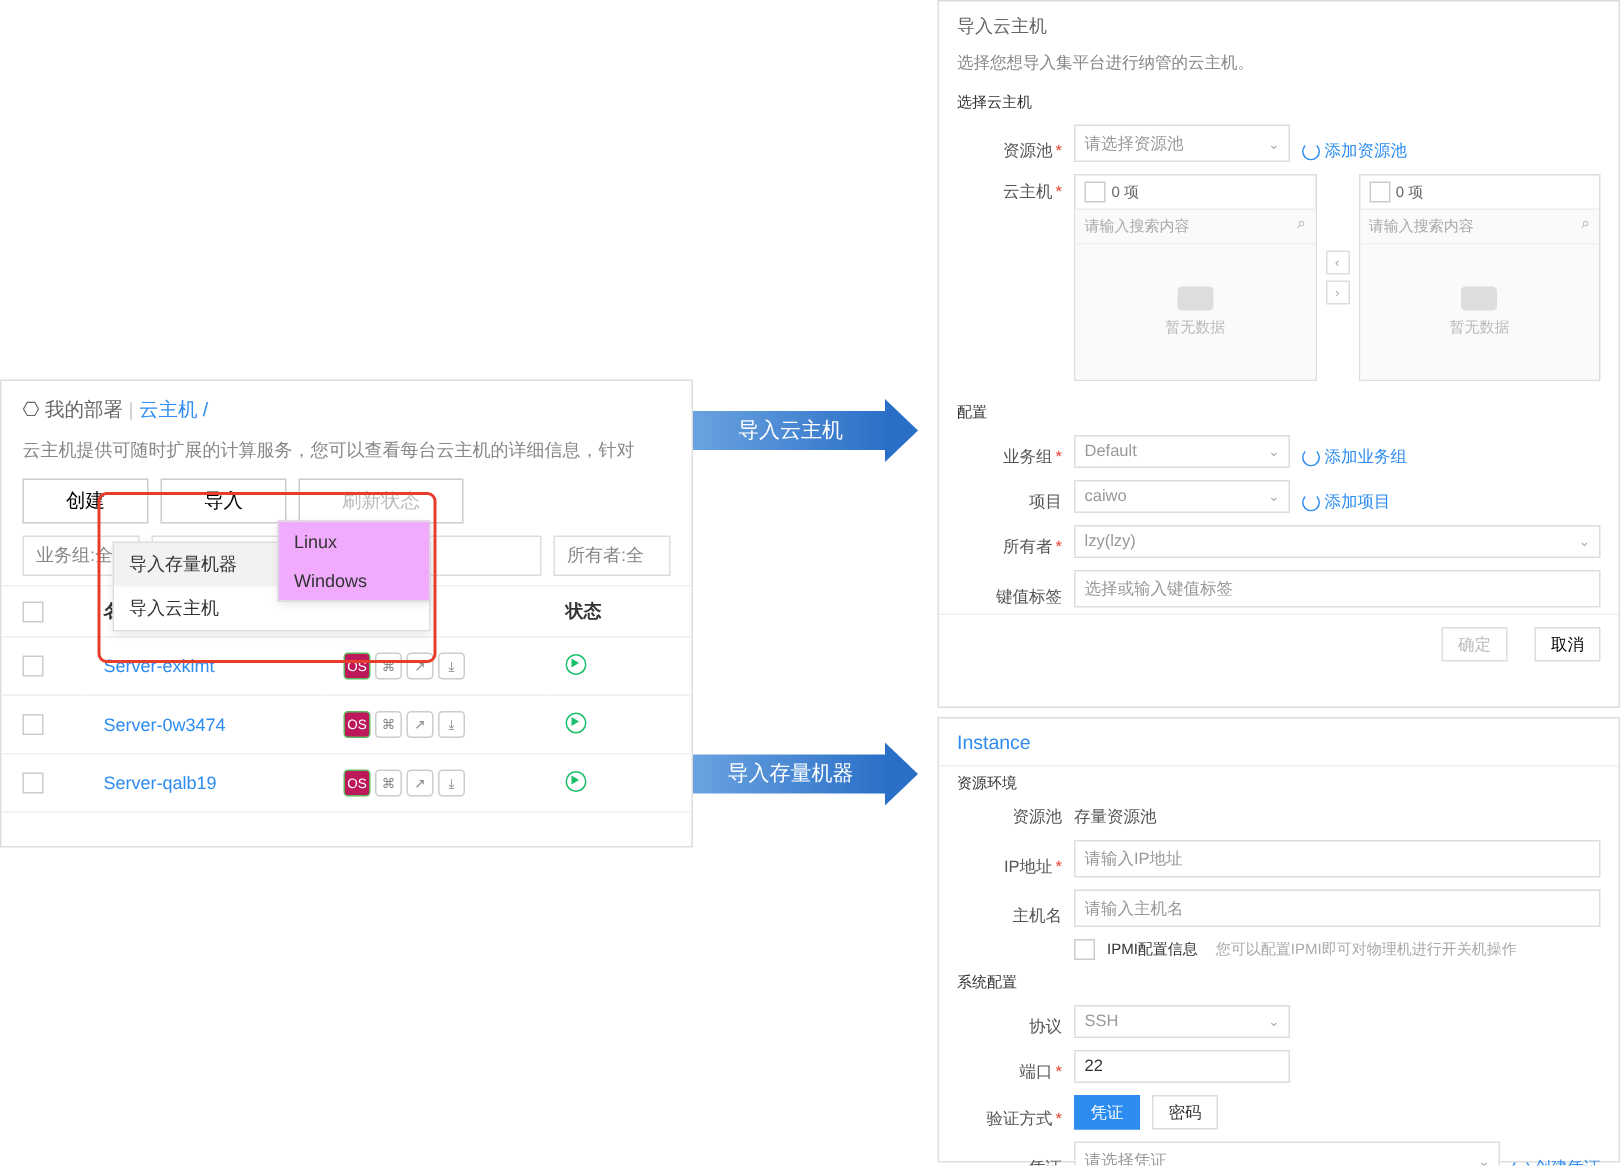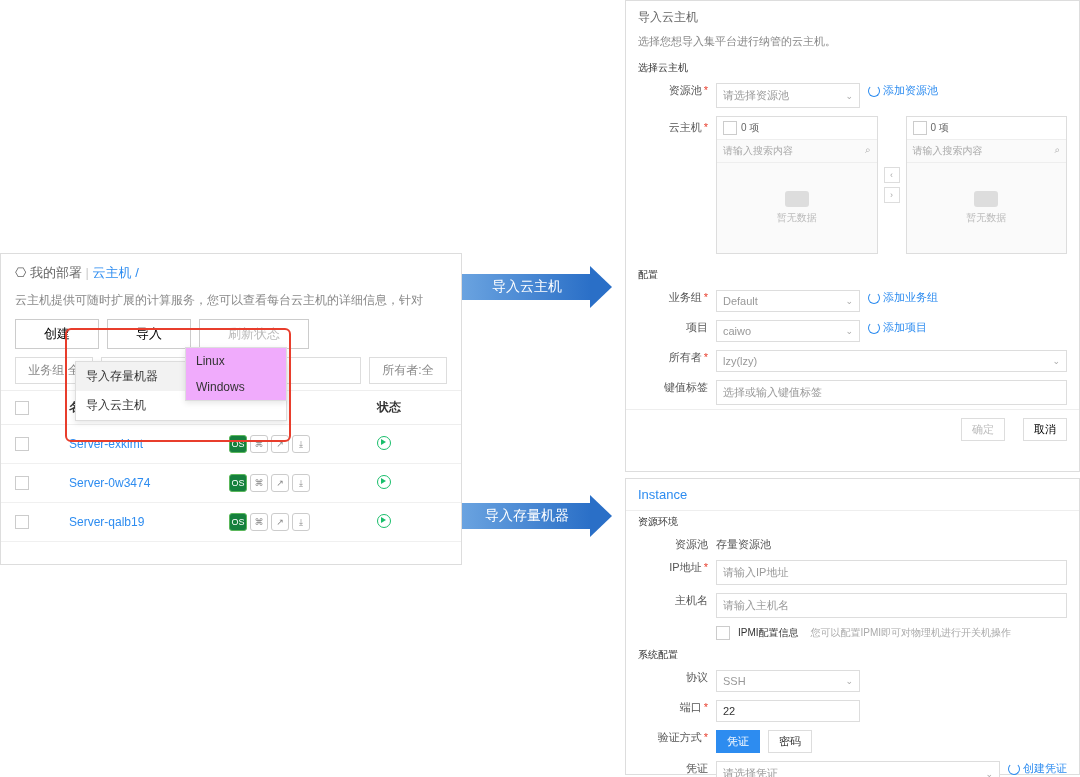--- a/index.html
+++ b/index.html
@@ -9,45 +9,45 @@
 .tr{top:0;left:625px;width:453px;height:470px}
 .br{top:478px;left:625px;width:453px;height:295px}
 .crumb{padding:10px 14px;font-size:13px;color:#666}
 .crumb span.link{color:#2d8cf0}
 .desc{padding:0 14px 10px;color:#888;font-size:12px}
 .btnrow{display:flex;gap:8px;padding:0 14px 8px}
 .btn{border:1px solid #ccc;padding:5px 28px;background:#fff;cursor:pointer;font-size:13px}
 .btn.dis{color:#bbb}
 .hi{position:absolute;border:2px solid #e83d2c;border-radius:6px;top:74px;left:64px;width:222px;height:110px;pointer-events:none}
 .filters{display:flex;gap:8px;padding:0 14px 6px}
-.sel{border:1px solid #ddd;padding:4px 8px;color:#888;display:flex;justify-content:center;align-items:center}
+.sel{border:1px solid #ddd;padding:4px 8px;color:#888;display:flex;justify-content:flex-start;align-items:center}
 .menu{position:absolute;top:107px;left:74px;width:210px;border:1px solid #ddd;background:#fff;box-shadow:0 2px 6px rgba(0,0,0,.1)}
 .menu .mi{padding:6px 10px;font-size:12px;display:flex;align-items:center}
 .menu .mi.on{background:#f2f2f2}
 .sub{position:absolute;top:93px;left:184px;width:100px;border:1px solid #ddd;background:#f0abfc;box-shadow:0 2px 6px rgba(0,0,0,.1)}
 .sub .mi{padding:6px 10px}
 table{width:100%;border-collapse:collapse}
 th{text-align:left;padding:8px 14px;font-weight:600;font-size:12px;border-top:1px solid #eee;border-bottom:1px solid #eee}
 td{padding:10px 14px;border-bottom:1px solid #f0f0f0;font-size:12px}
 td.nm{color:#2d8cf0}
 .ck{width:12px;height:12px;border:1px solid #ccc;display:inline-block;vertical-align:middle}
 .icos span{display:inline-block;width:16px;height:16px;border:1px solid #ccc;border-radius:3px;margin-right:3px;font-size:9px;line-height:16px;text-align:center;color:#888}
-.icos span.os{background:#15803d;border-color:#5cb85c;color:#fff}
+.icos span.os{background:#be185d;border-color:#5cb85c;color:#fff}
 .play{width:12px;height:12px;border:1px solid #19be6b;border-radius:50%;display:inline-block;position:relative}
 .play:after{content:"";position:absolute;left:3px;top:2px;border-left:5px solid #19be6b;border-top:3px solid transparent;border-bottom:3px solid transparent}
 .arrow{position:absolute;width:150px;height:42px}
 .arrow.a1{top:266px;left:462px}
 .arrow.a2{top:495px;left:462px}
 .arshaft{position:absolute;left:0;top:8px;height:26px;width:130px;background:linear-gradient(to right,#6aa3e0,#2a6fc7);color:#fff;display:flex;align-items:center;justify-content:center;font-size:14px}
 .arhead{position:absolute;left:128px;top:0;width:0;height:0;border-left:22px solid #2a6fc7;border-top:21px solid transparent;border-bottom:21px solid transparent}
 
 .rh{padding:8px 12px;color:#666;font-size:12px}
 .rsub{padding:0 12px 8px;color:#888;font-size:11px}
 .sect{padding:4px 12px;font-weight:400;font-size:10px}
-.row{display:flex;align-items:flex-start;padding:4px 12px;gap:8px;font-size:11px}
+.row{display:flex;align-items:flex-end;padding:4px 12px;gap:8px;font-size:11px}
 .lab{width:70px;text-align:right;color:#555}
 .req{color:#e83d2c;margin-left:2px}
 .inp{border:1px solid #ddd;padding:4px 6px;flex:1;color:#999;display:flex;justify-content:space-between;align-items:center;background:#fff}
 .lnk{color:#2d8cf0;font-size:11px;display:flex;align-items:center;gap:3px}
 .dual{display:flex;gap:6px;padding:4px 12px 8px}
 .box{border:1px solid #ddd;flex:1}
 .boxh{padding:4px 6px;border-bottom:1px solid #eee;display:flex;align-items:center;gap:4px;font-size:10px;color:#666}
 .boxs{padding:4px 6px;border-bottom:1px solid #eee;display:flex;justify-content:space-between;align-items:flex-start;font-size:10px;color:#aaa;background:#fafafa}
 .boxb{height:90px;display:flex;flex-direction:column;align-items:center;justify-content:center;color:#bbb;font-size:10px;background:#fafafa}
 .empic{width:24px;height:16px;background:#ddd;border-radius:3px;margin-bottom:4px}

